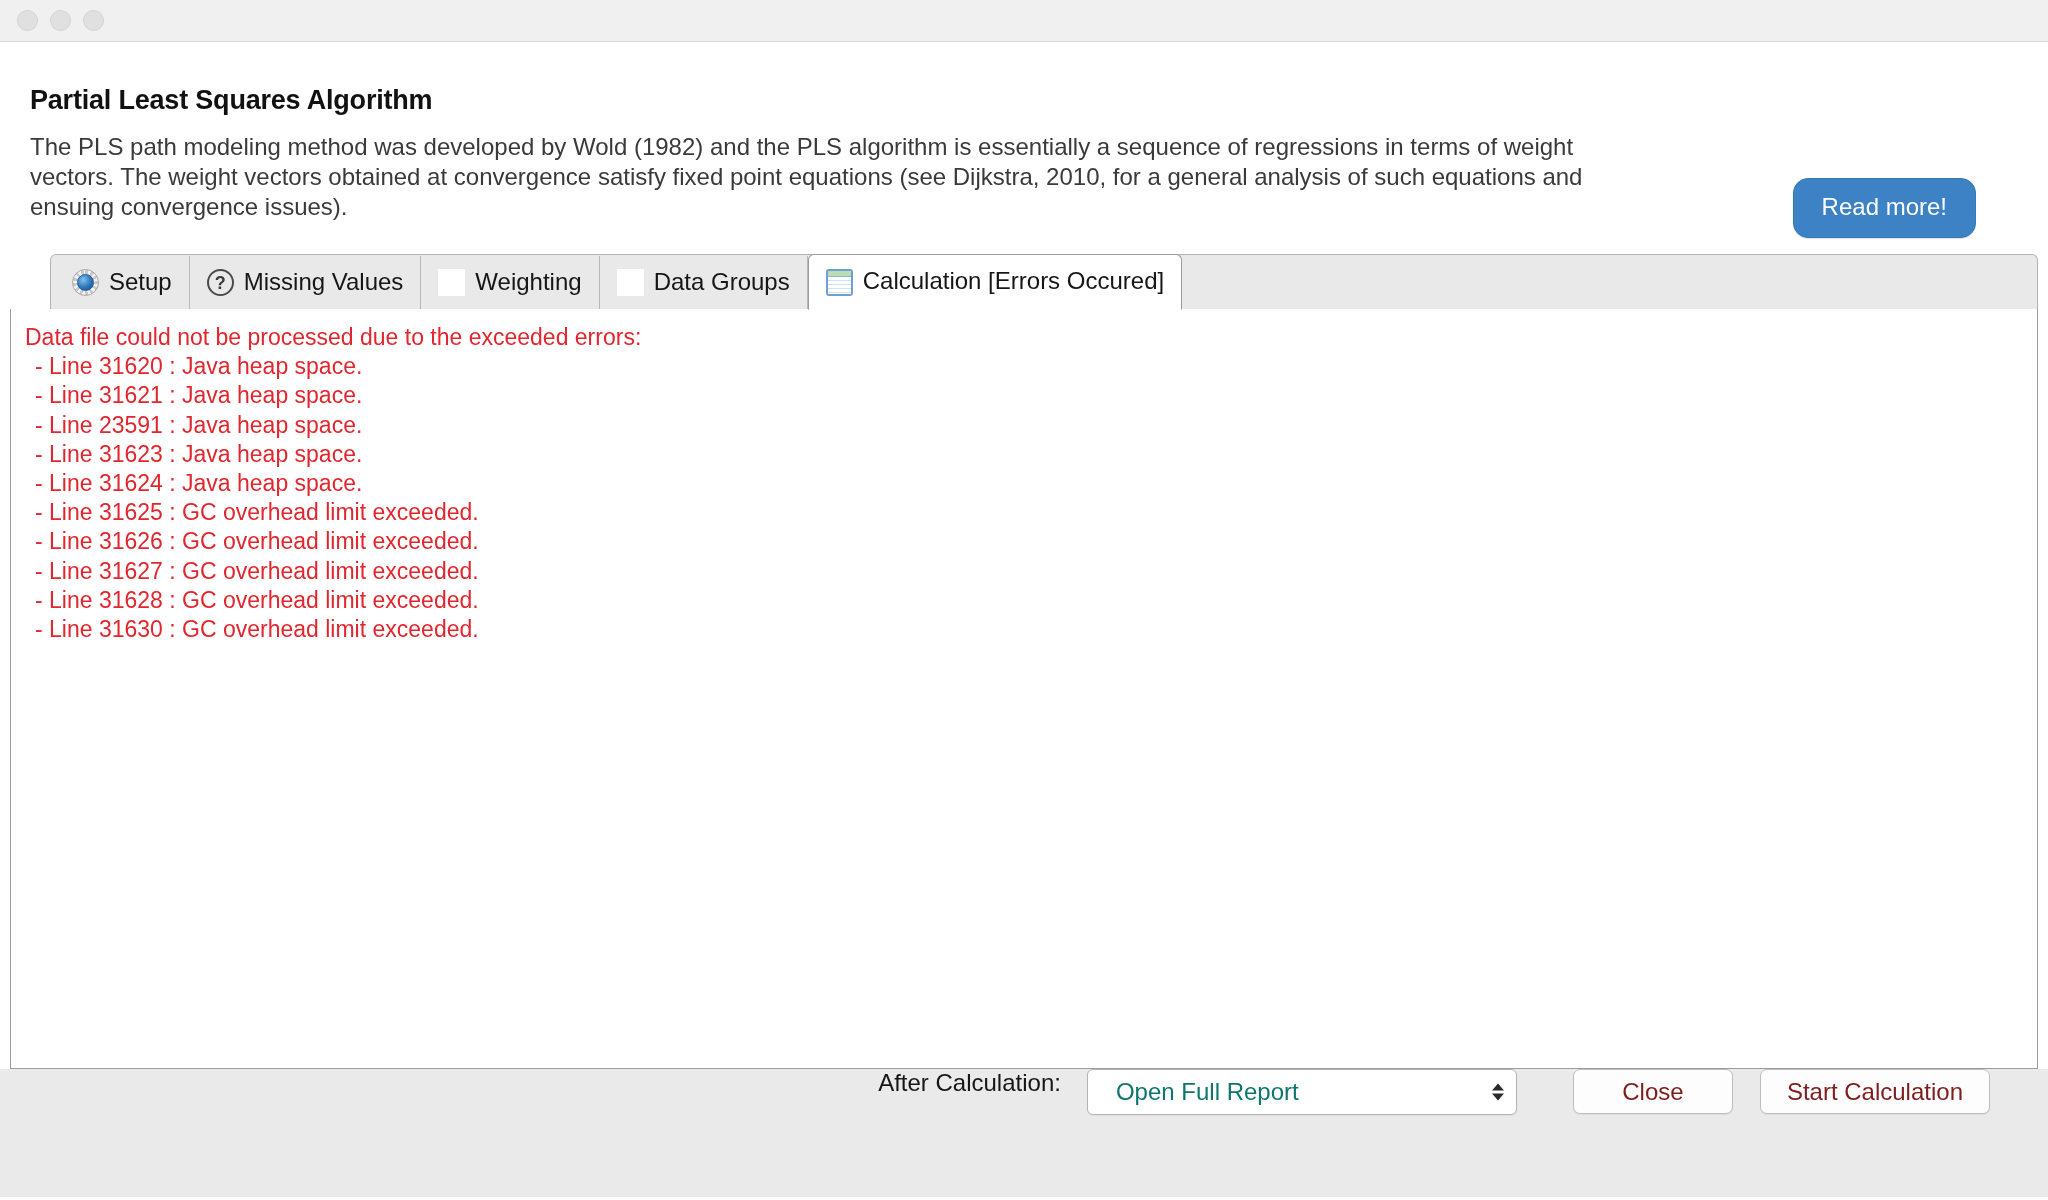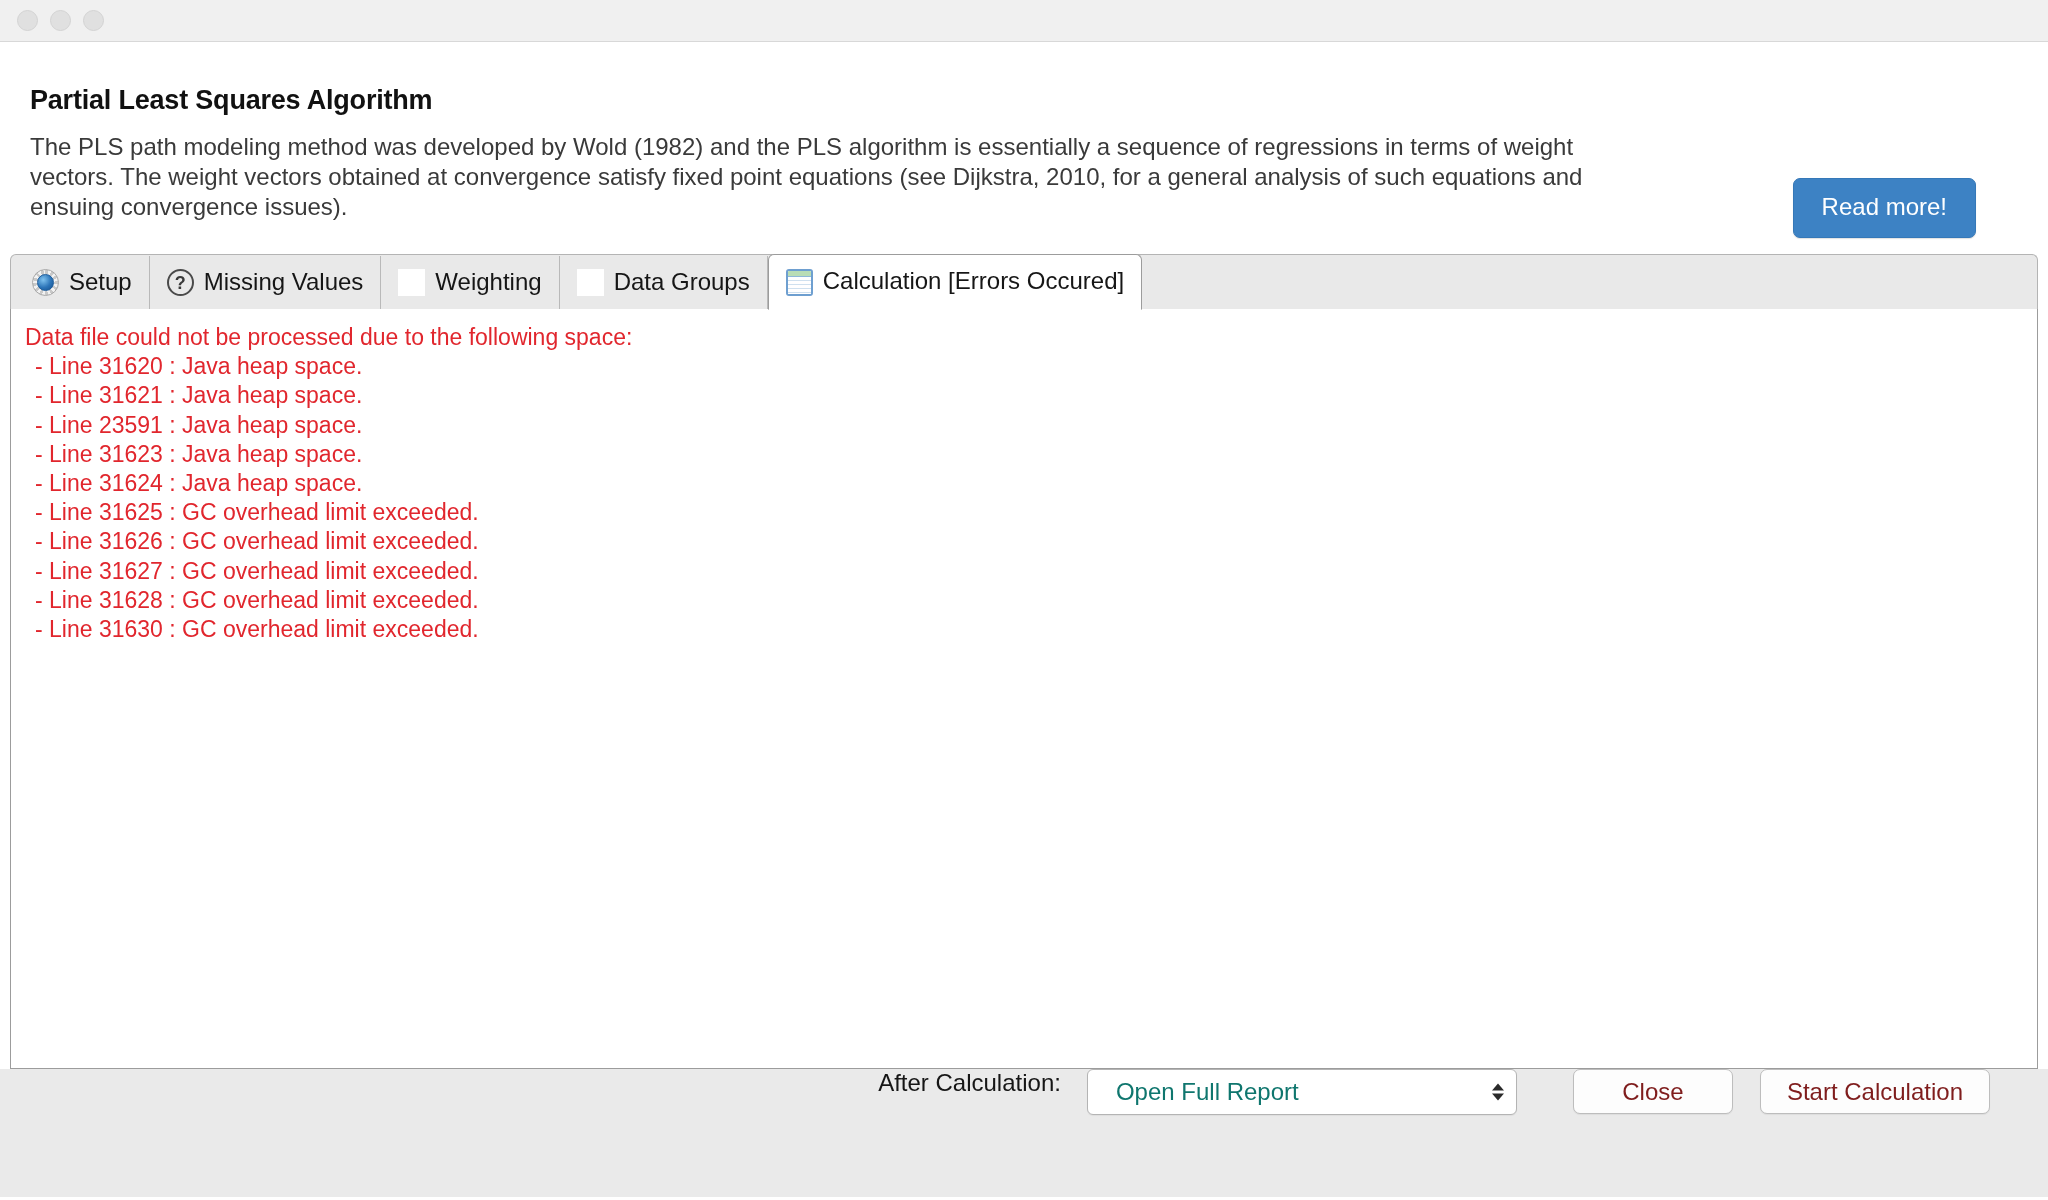--- a/index.html
+++ b/index.html
@@ -50,21 +50,21 @@
     color: #3a3a3a;
     max-width: 1570px;
   }
   .read-more {
     position: absolute;
     right: 72px;
     top: 112px;
     background: #3d82c4;
     color: #ffffff;
     border: 1px solid #3578b8;
-    border-radius: 7px;
+    border-radius: 15px;
     font-size: 24px;
     font-family: "Liberation Sans", sans-serif;
     padding: 14px 28px 16px 28px;
     cursor: pointer;
     box-shadow: 0 1px 1px rgba(0,0,0,0.12);
   }
 
   
   .tabpanel-wrap {
     margin: 0 10px 0 10px;
@@ -75,20 +75,21 @@
     align-items: flex-end;
     height: 55px;
     background: #e9e9e9;
     border: 1px solid #b4b4b4;
     border-bottom: none;
     border-top-left-radius: 6px;
     border-top-right-radius: 6px;
     padding-left: 4px;
     position: relative;
     z-index: 2;
+    margin-left: 40px;
   }
   .tab {
     display: flex;
     align-items: center;
     gap: 10px;
     height: 53px;
     padding: 0 17px;
     font-size: 24px;
     color: #161616;
     background: transparent;
@@ -298,21 +299,21 @@
       <span class="ticon icon-sheet">
         <span class="sheet-head"></span>
           <span class="sheet-body"></span>
       </span>
       <span class="tab-label">Calculation [Errors Occured]</span>
     </div>
 
   </div>
 
   <div class="tabcontent">
-    <div class="err-line">Data file could not be processed due to the following space:</div>
+    <div class="err-line">Data file could not be processed due to the exceeded errors:</div>
     <div class="err-line indent">- Line 31620 : Java heap space.</div>
     <div class="err-line indent">- Line 31621 : Java heap space.</div>
     <div class="err-line indent">- Line 23591 : Java heap space.</div>
     <div class="err-line indent">- Line 31623 : Java heap space.</div>
     <div class="err-line indent">- Line 31624 : Java heap space.</div>
     <div class="err-line indent">- Line 31625 : GC overhead limit exceeded.</div>
     <div class="err-line indent">- Line 31626 : GC overhead limit exceeded.</div>
     <div class="err-line indent">- Line 31627 : GC overhead limit exceeded.</div>
     <div class="err-line indent">- Line 31628 : GC overhead limit exceeded.</div>
     <div class="err-line indent">- Line 31630 : GC overhead limit exceeded.</div>

